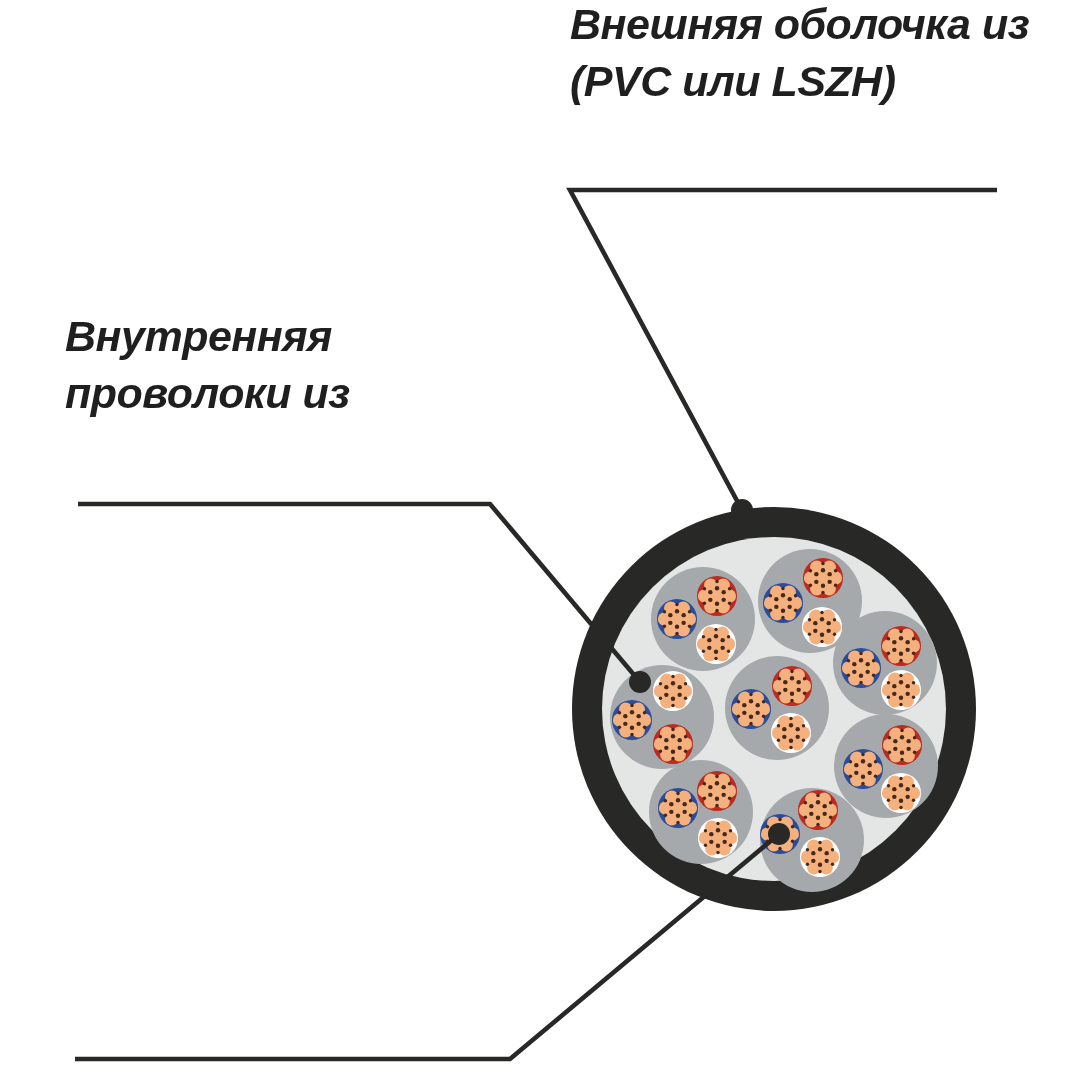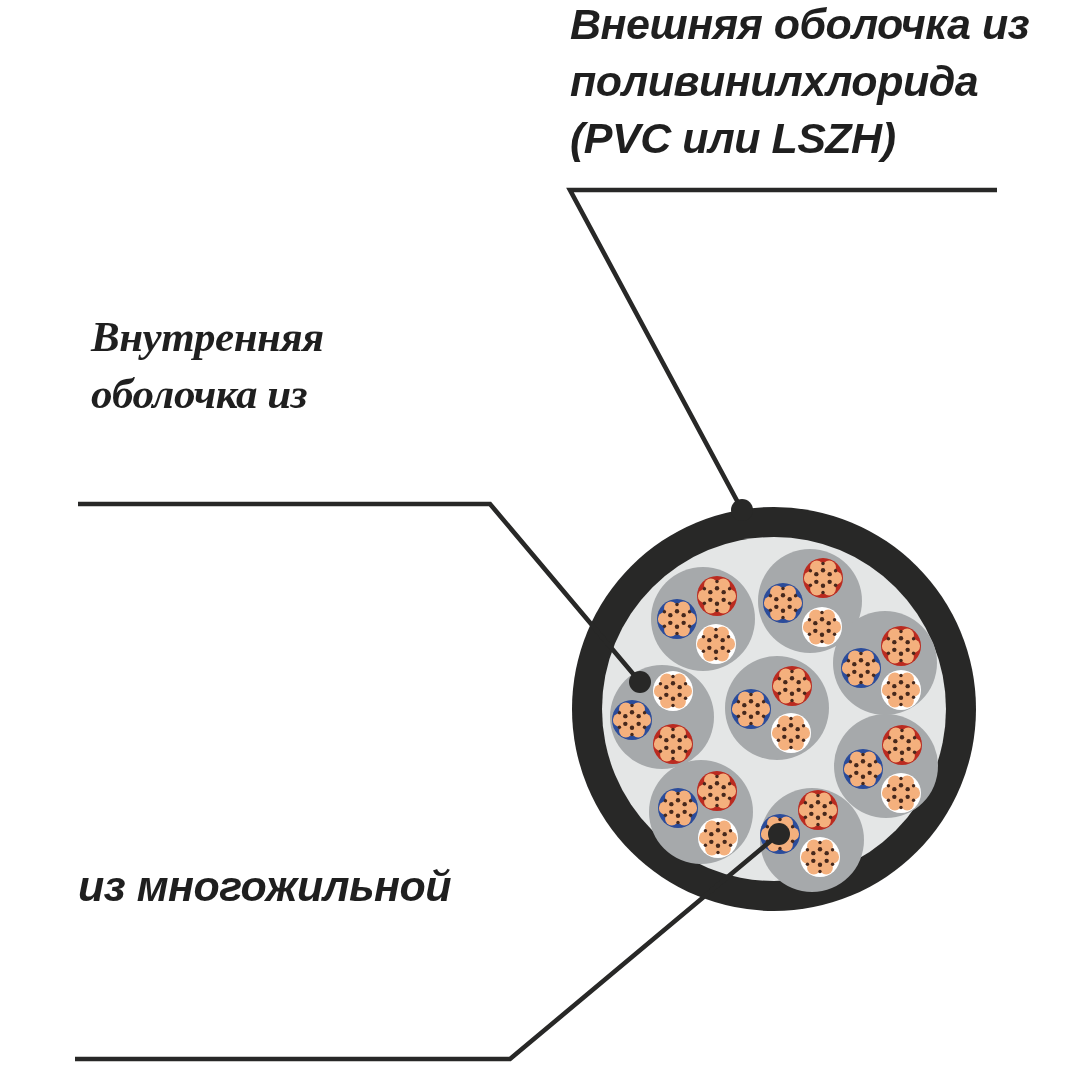--- a/index.html
+++ b/index.html
@@ -28,21 +28,21 @@
     position: absolute;
     color: #1f1f1f;
     font-size: 43px;
     line-height: 57px;
     font-weight: 700;
     font-style: italic;
     letter-spacing: -0.5px;
     white-space: nowrap;
   }
   #label-outer-sheath { left: 570px; top: -4px; }
-  #label-inner-sheath { left: 91px;  top: 308px; font-family: Liberation Serif, serif; }
+  #label-inner-sheath { left: 65px;  top: 308px; }
   #label-core         { left: 78px;  top: 858px; }
 </style>
 </head>
 <body>
 
 <div id="stage">
 
   <svg id="diagram-svg" viewBox="0 0 1080 1080">
       <circle cx="774" cy="709" r="202" fill="#282827"></circle>
       <circle cx="774" cy="709" r="172" fill="#e4e6e6"></circle>
@@ -649,26 +649,24 @@
       <polyline points="997,190 570,190 742,510" fill="none" stroke="#282827" stroke-width="4.6" stroke-linejoin="miter"></polyline>
       <circle cx="742" cy="510" r="11" fill="#282827"></circle>
       <polyline points="78,504 490,504 640,682" fill="none" stroke="#282827" stroke-width="4.6" stroke-linejoin="miter"></polyline>
       <circle cx="640" cy="682" r="11" fill="#282827"></circle>
       <polyline points="75,1059 510,1059 779,834" fill="none" stroke="#282827" stroke-width="4.6" stroke-linejoin="miter"></polyline>
       <circle cx="779" cy="834" r="11" fill="#282827"></circle>
     </svg>
 
   <div class="callout-label" id="label-outer-sheath">
     <div>Внешняя оболочка из</div>
-    <div>поливинилхлорида</div>
     <div>(PVC или LSZH)</div>
   </div>
 
   <div class="callout-label" id="label-inner-sheath">
     <div>Внутренняя</div>
-    <div>оболочка из</div>
+    <div>проволоки из</div>
   </div>
 
   <div class="callout-label" id="label-core">
-    <div>из многожильной</div>
   </div>
 
 </div>
 
 </body></html>

